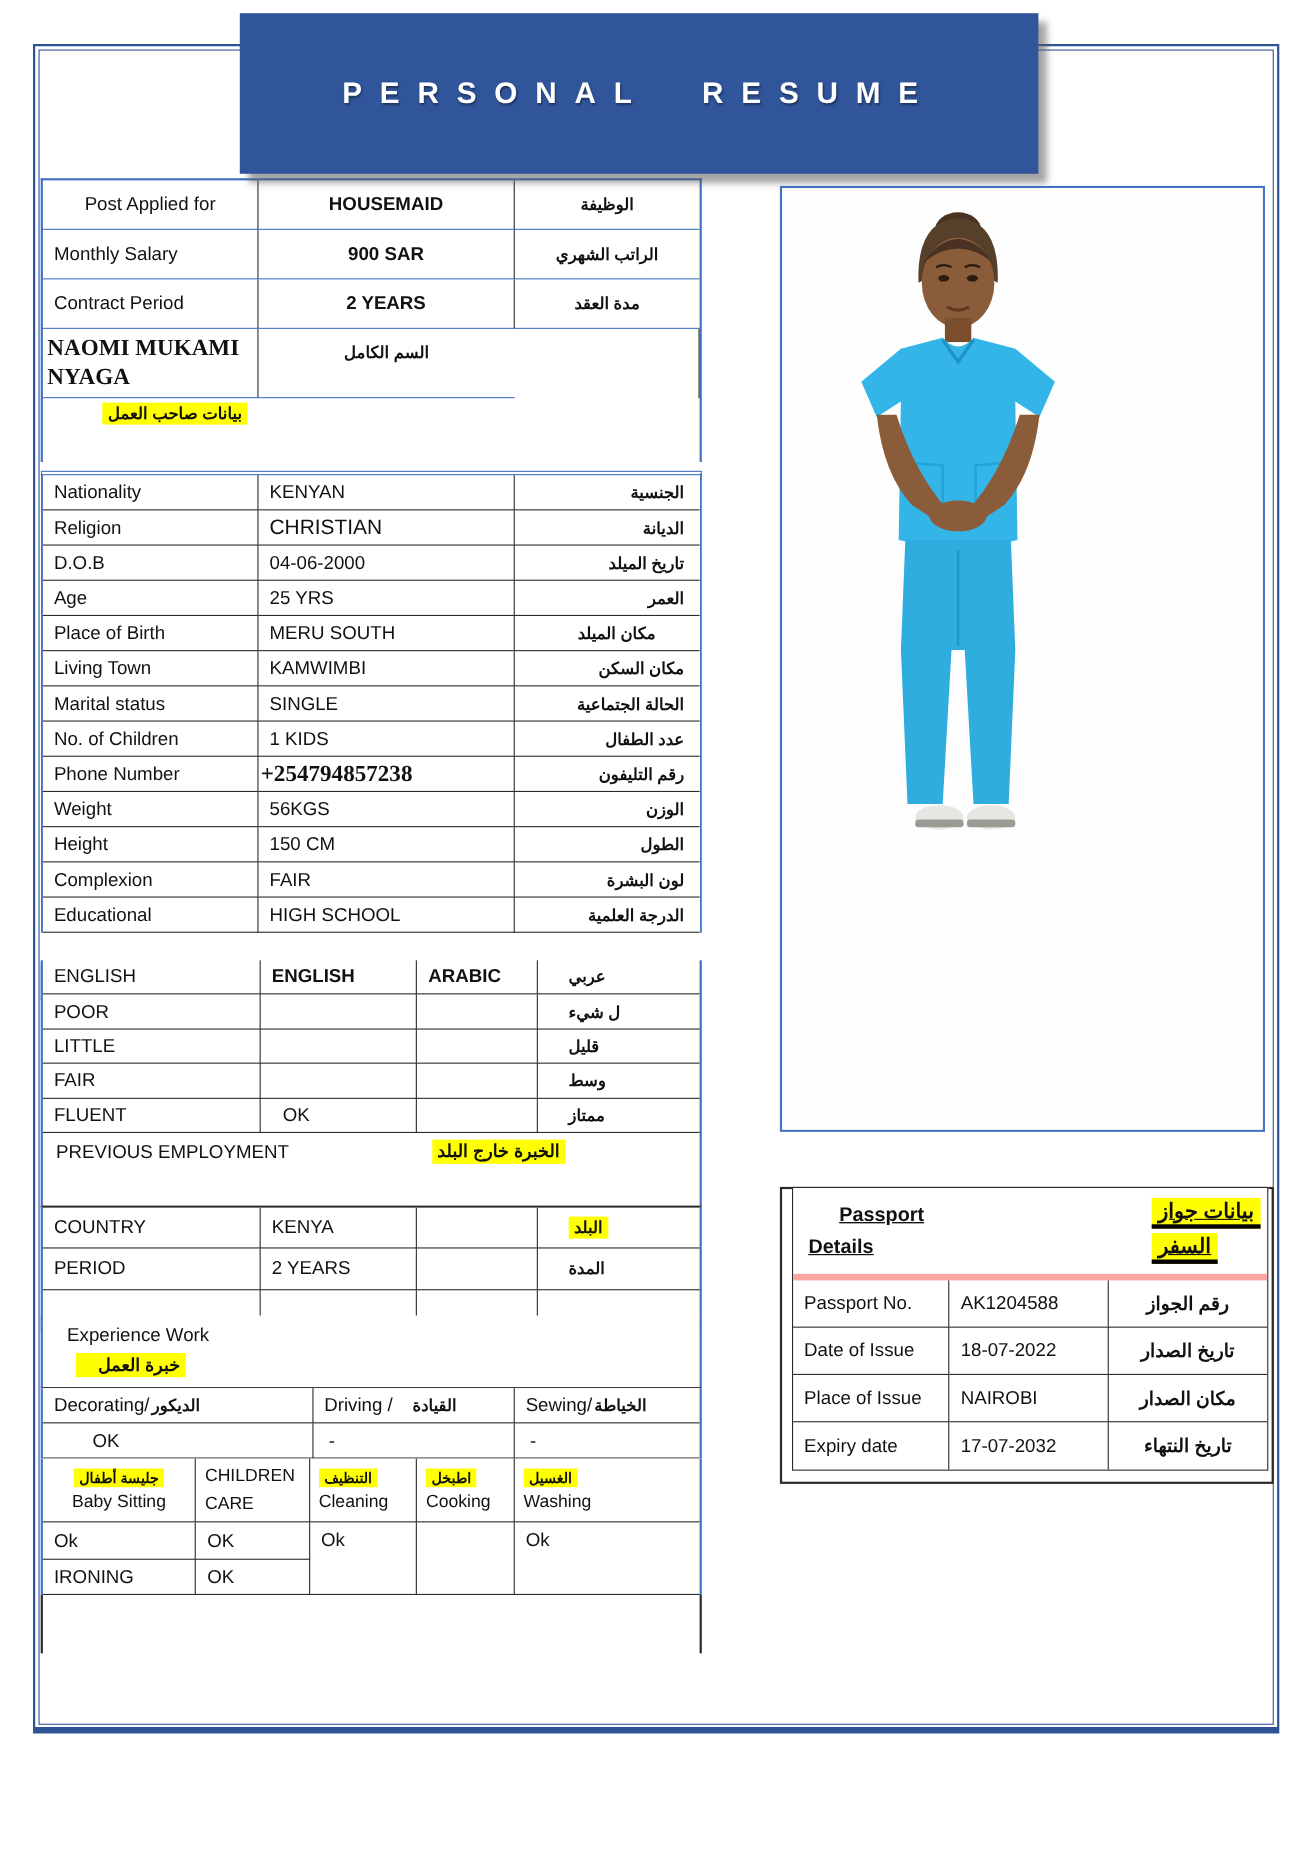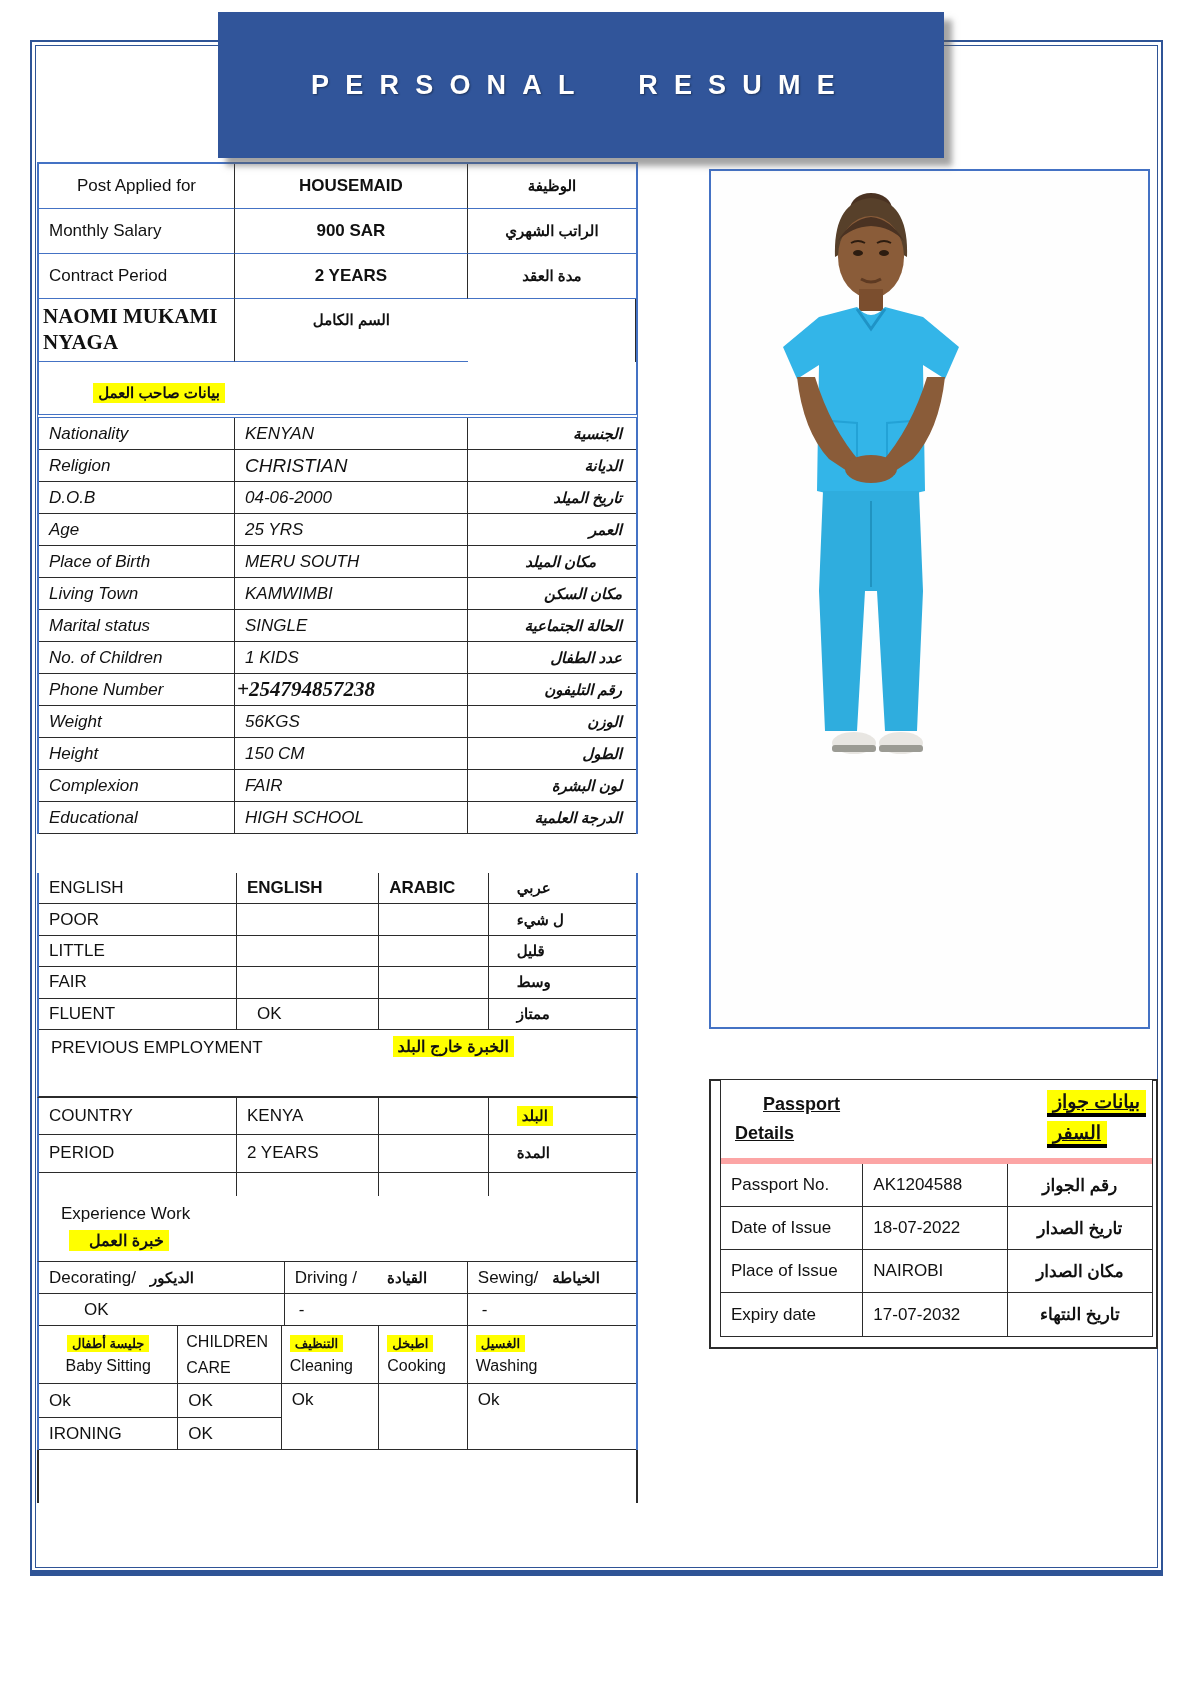--- a/index.html
+++ b/index.html
@@ -33,22 +33,22 @@
   .hl{background:#FFFF00;padding:1px 5px;}
 
   
   #secA{top:162px;height:258px;grid-template-columns:197fr 234fr 169fr;grid-template-rows:45px 45px 45px 63px 1fr;
     border-top:2px solid #4472C4;}
   #secA .cell{border-bottom-color:#4472C4;}
   #secA .cell.lastrow{border-bottom:none;}
   .topalign{align-items:flex-start;padding-top:4px;}
 
   
-  #secB{top:414px;height:420px;grid-template-columns:197fr 234fr 169fr;grid-template-rows:repeat(13,1fr);
-    border-top:4px double #4472C4;font-style:italic;}
+  #secB{top:428px;height:420px;grid-template-columns:197fr 234fr 169fr;grid-template-rows:repeat(13,1fr);
+    border-top:4px double #4472C4;}
 
   
   #secC{top:876px;height:33px;display:flex;align-items:center;border-bottom:1px solid #2b2b2b;}
   #secC .lbl-k{font-size:17px;padding-left:12px;}
   #secC .slash{margin-left:60px;font-size:17px;}
   #secC .arh{margin-left:95px;font-weight:700;font-size:16px;}
 
   
   #secD{top:873px;height:157px;grid-template-columns:199fr 143fr 110fr 148fr;grid-template-rows:repeat(5,1fr);}
 
@@ -60,21 +60,21 @@
   
   #secF{top:1098px;height:112px;grid-template-columns:199fr 143fr 110fr 148fr;grid-template-rows:repeat(3,1fr);}
 
   
   #secG{top:1196px;height:66px;box-sizing:border-box;border-bottom:1px solid #2b2b2b;display:block;padding:8px 0 0 22px;}
   #secG .l1{font-size:17px;}
   #secG .l2{margin-top:6px;margin-left:8px;display:inline-block;font-weight:700;font-size:16px;padding-left:20px;}
 
   
   #secH{top:1262px;height:64px;grid-template-columns:247fr 184fr 169fr;grid-template-rows:repeat(2,1fr);}
-  .paircell{gap:14px;}
+  .paircell{gap:2px;}
   .paircell .en{font-size:17px;}
   .paircell .arr{font-weight:700;font-size:15px;}
   .gapdrive .arr{margin-left:16px;}
 
   
   #secI{top:1326px;height:124px;grid-template-columns:140fr 104fr 98fr 89fr 169fr;grid-template-rows:58px 34px 1fr;}
   .hdrcell{flex-direction:column;justify-content:center;align-items:flex-start;gap:5px;padding:4px 8px;}
   .hdrcell .arh{font-weight:700;font-size:13px;}
   .hdrcell .en{font-size:16px;}
   .hdr-center{align-items:center;}
@@ -119,21 +119,21 @@
   <div class="cell ar-center noR">الراتب  الشهري</div>
 
   <div class="cell">Contract Period</div>
   <div class="cell val-center">2 YEARS</div>
   <div class="cell ar-center noR">مدة العقد</div>
 
   <div class="cell serif topalign" style="padding-left:4px;line-height:1.25">NAOMI MUKAMI NYAGA</div>
   <div class="cell ar-center noR topalign" style="padding-top:12px">السم الكامل</div>
 
   <div class="cell lastrow"></div>
-  <div class="cell noR lastrow" style="justify-content:flex-end;align-items:center;padding-top:4px">
+  <div class="cell noR lastrow" style="justify-content:flex-end;align-items:flex-start;padding-top:4px">
     <span class="hl" style="font-weight:700;font-size:15px">بيانات صاحب العمل</span>
   </div>
 </div>
 
 <div class="tbl" id="secB">
   <div class="cell">Nationality</div>
   <div class="cell">KENYAN</div>
   <div class="cell ar noR">الجنسية</div>
 
   <div class="cell">Religion</div>

